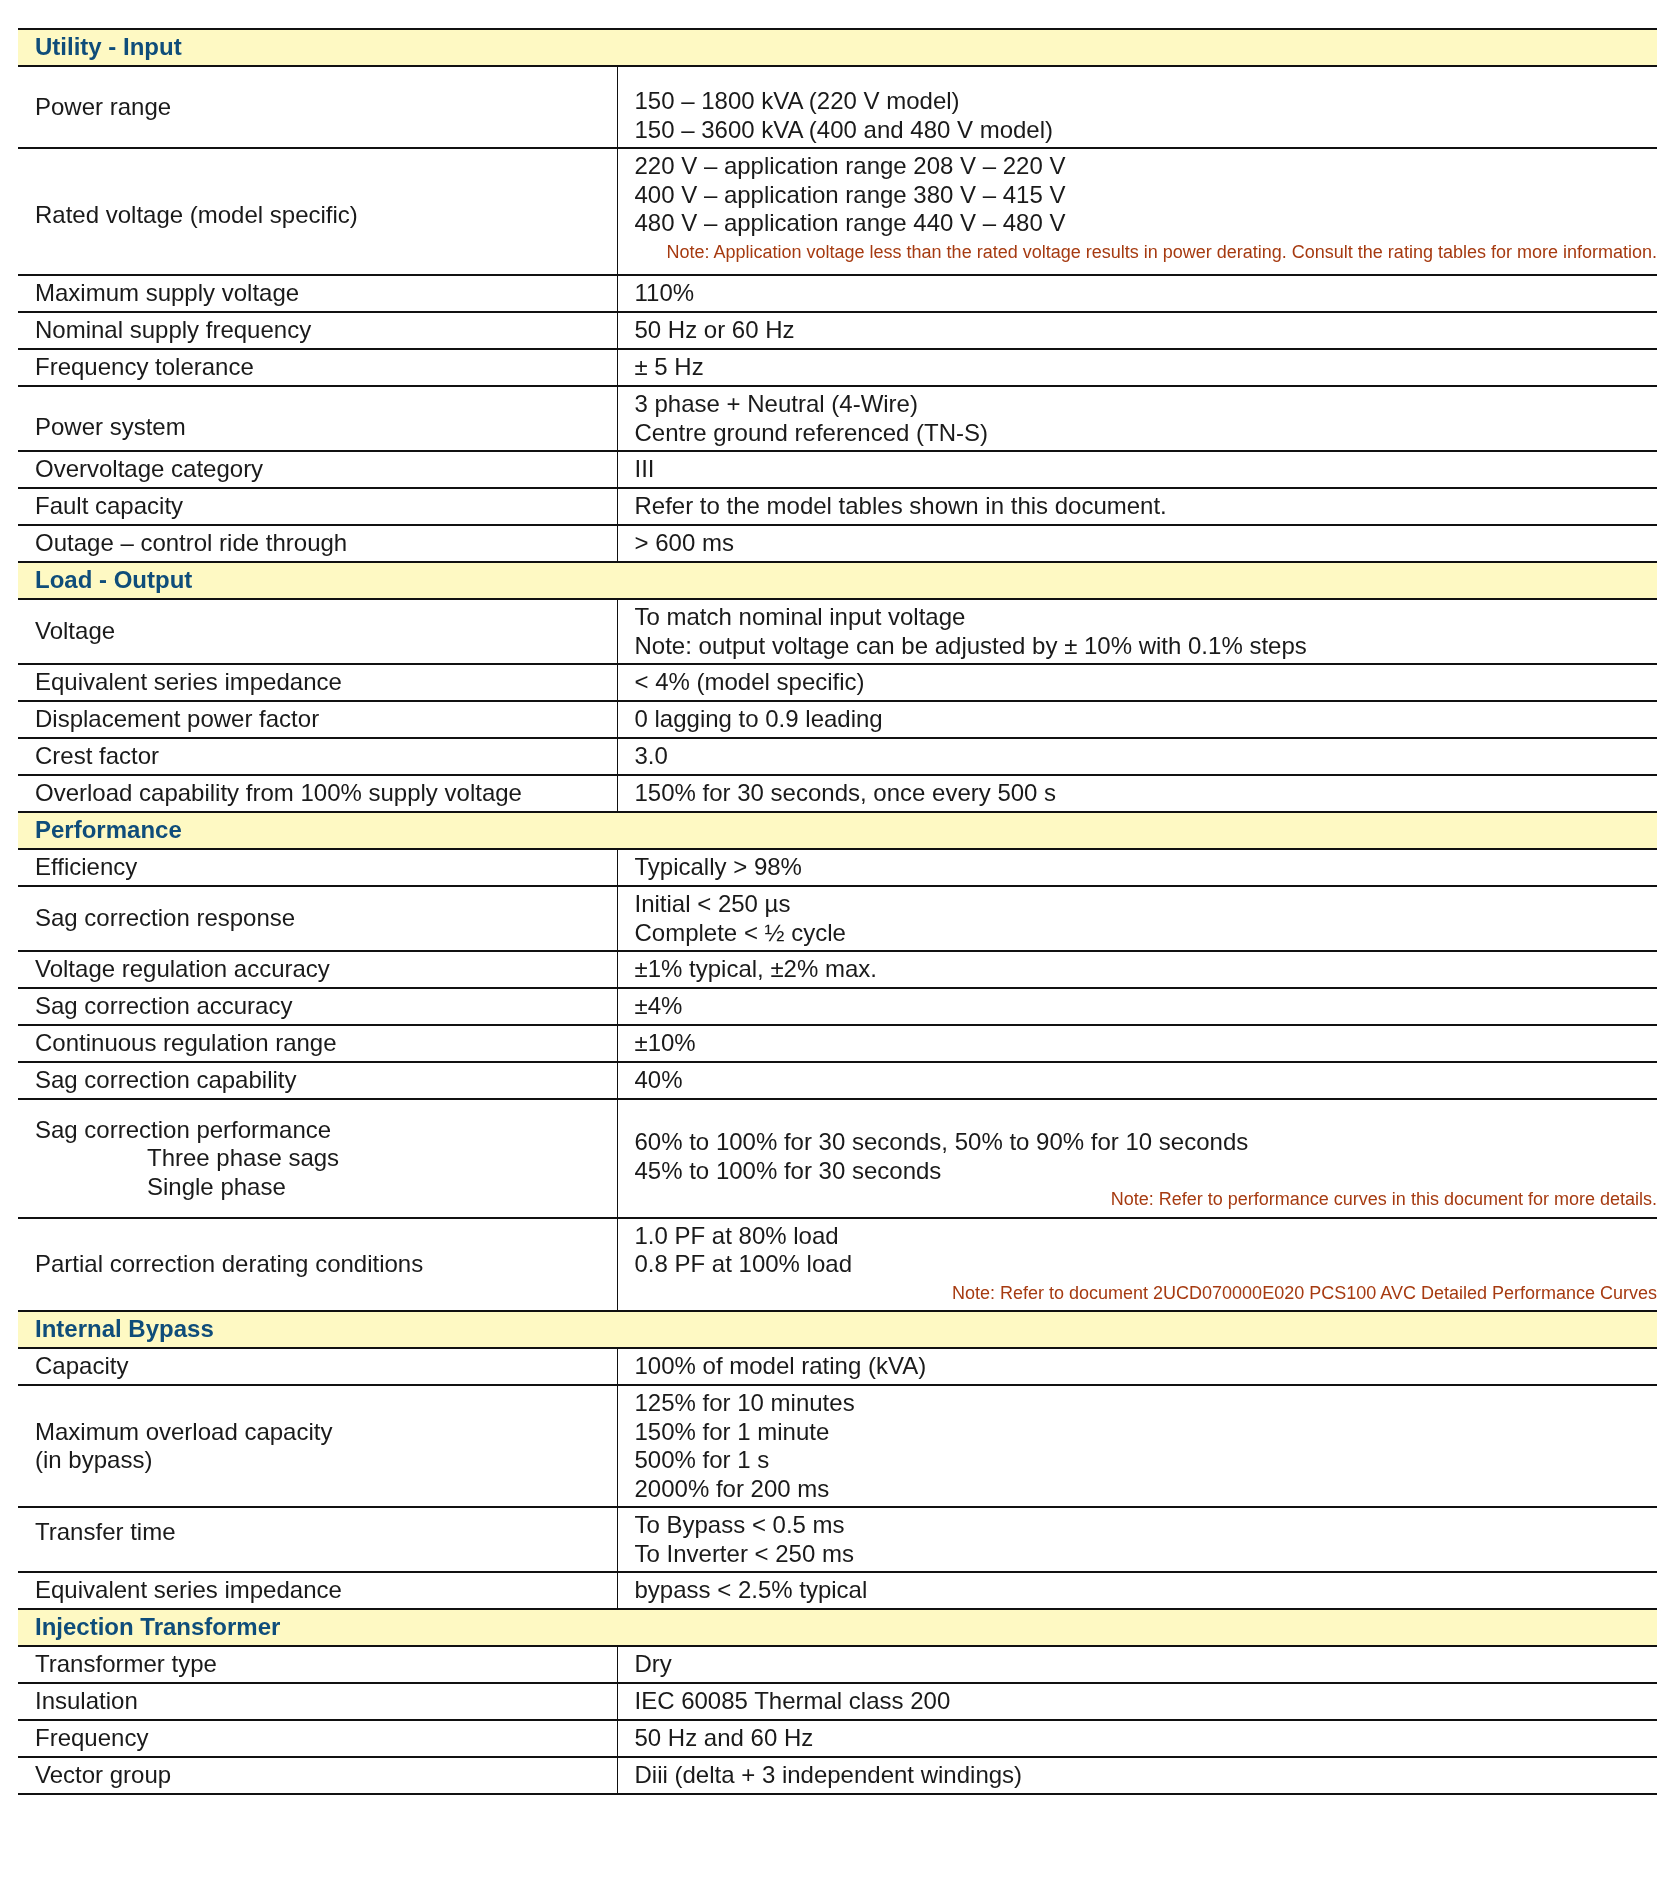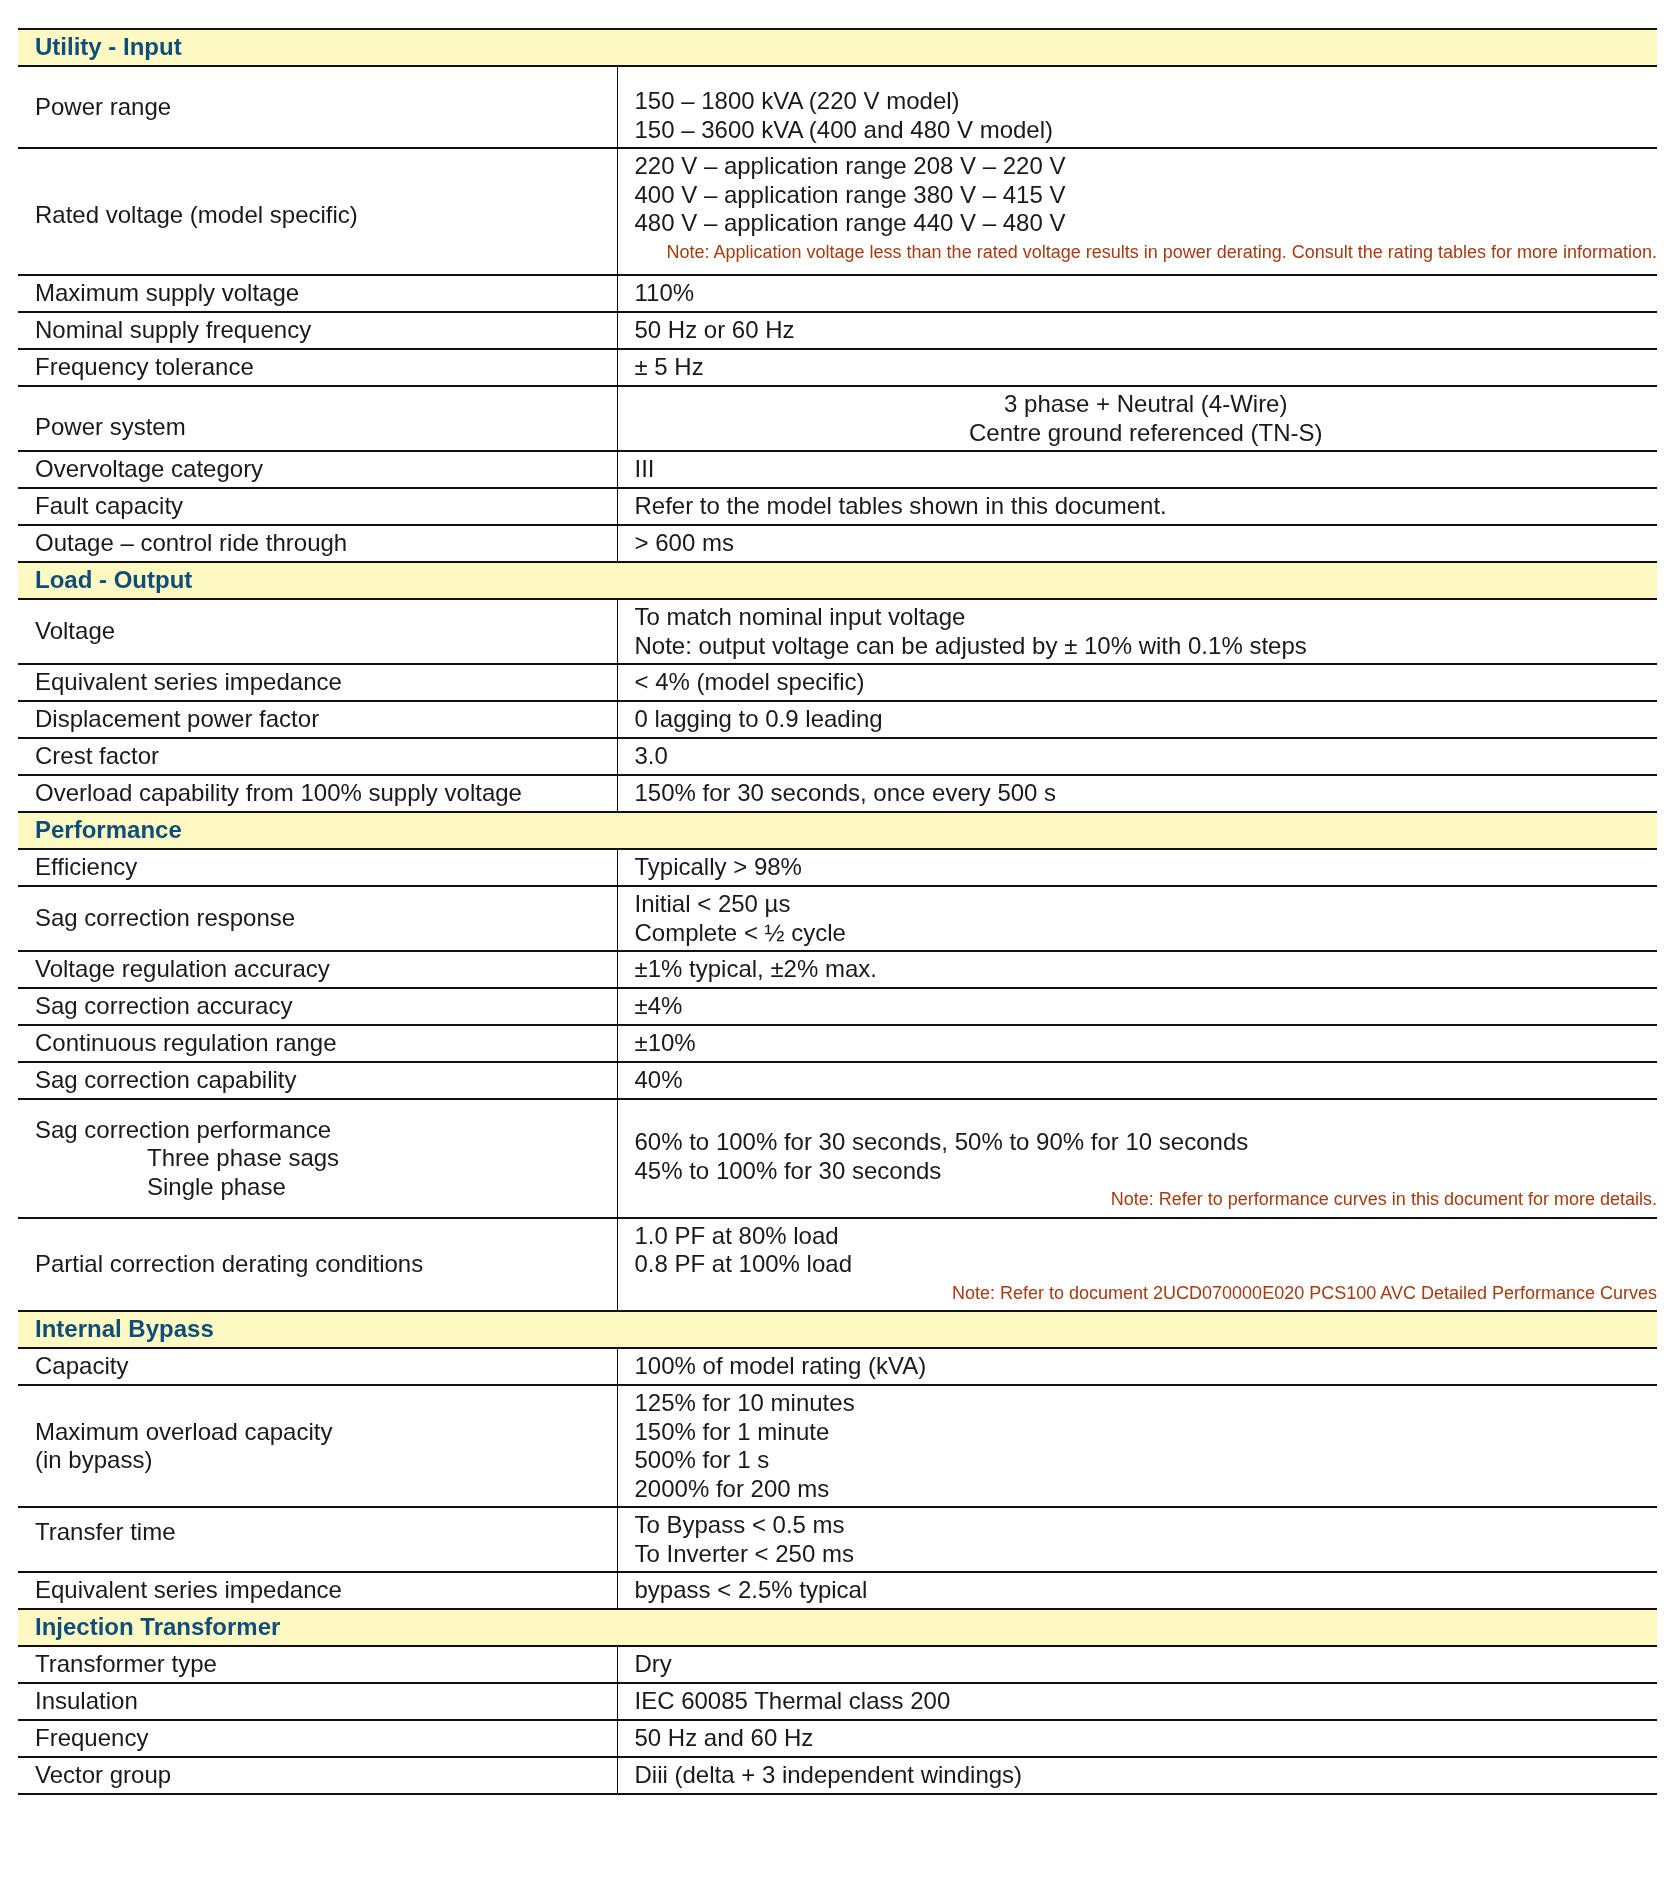--- a/index.html
+++ b/index.html
@@ -69,21 +69,21 @@
           <span class="line">Frequency tolerance</span>
         </td>
         <td class="val">
           <span class="line">± 5 Hz</span>
         </td>
       </tr>
       <tr class="r">
         <td class="lbl" style="padding-top: 19px; padding-bottom: 2px;">
           <span class="line">Power system</span>
         </td>
-        <td class="val" style="padding-bottom: 3px; padding-top: 3px; text-align: center;">
+        <td class="val" style="padding-bottom: 3px; padding-top: 3px;">
           <span class="line">3 phase + Neutral (4-Wire)</span>
           <span class="line">Centre ground referenced (TN-S)</span>
         </td>
       </tr>
       <tr class="r">
         <td class="lbl">
           <span class="line">Overvoltage category</span>
         </td>
         <td class="val">
           <span class="line">III</span>

